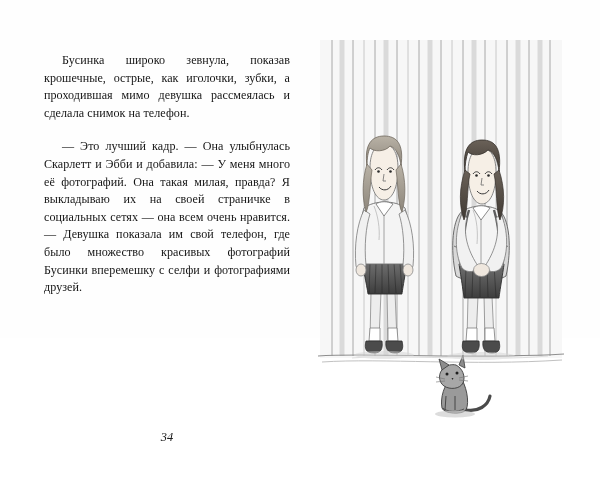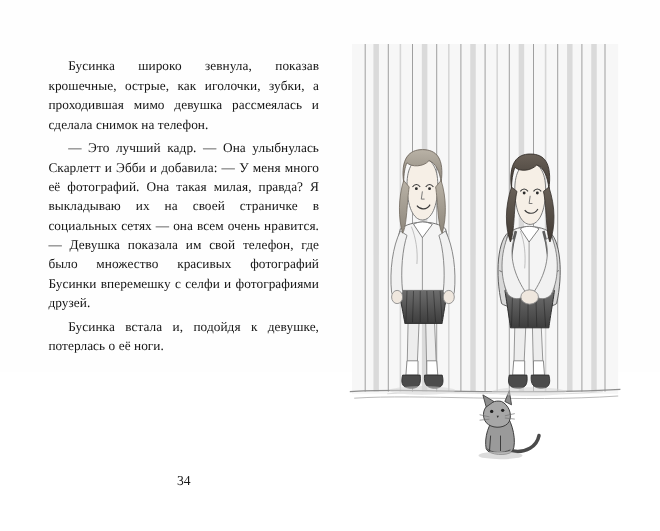--- a/index.html
+++ b/index.html
@@ -31,30 +31,31 @@
     margin: 0;
     font-size: 12.1px;
     line-height: 17.6px;
     text-align: justify;
     text-justify: inter-word;
     text-indent: 18px;
     hyphens: manual;
     letter-spacing: 0.05px;
   }
   .para + .para {
-    margin-top: 4px;
+    margin-top: 16px;
   }
   .page-number {
     position: absolute;
     left: 44px;
     top: 430px;
     width: 246px;
     text-align: center;
     font-size: 12.4px;
     color: #1b1b1b;
+    font-style: italic;
   }
 
   
   .illus {
     position: absolute;
     left: 312px;
     top: 40px;
     width: 256px;
     height: 404px;
   }
@@ -63,21 +64,20 @@
   }
 </style>
 </head>
 <body>
 
 <div class="page">
 
   <div class="text-col">
     <p class="para">Бусинка широко зевнула, показав крошечные, острые, как иголочки, зубки, а проходившая мимо девушка рассмеялась и сделала снимок на телефон.</p>
     <p class="para">— Это лучший кадр. — Она улыбнулась Скарлетт и Эбби и добавила: — У меня много её фотографий. Она такая милая, правда? Я выкладываю их на своей страничке в социальных сетях — она всем очень нравится. — Девушка показала им свой телефон, где было множество красивых фотографий Бусинки вперемешку с селфи и фотографиями друзей.</p>
-    <p class="para">Бусинка встала и, подойдя к девушке, потерлась о её ноги.</p>
   </div>
 
   <div class="page-number">34</div>
 
   <div class="illus">
     <svg width="256" height="404" viewBox="0 0 256 404" xmlns="http://www.w3.org/2000/svg">
       <defs>
         <linearGradient id="fenceShade" x1="0" y1="0" x2="0" y2="1">
           <stop offset="0%" stop-color="#cfcfcf"></stop>
           <stop offset="60%" stop-color="#e2e2e2"></stop>

